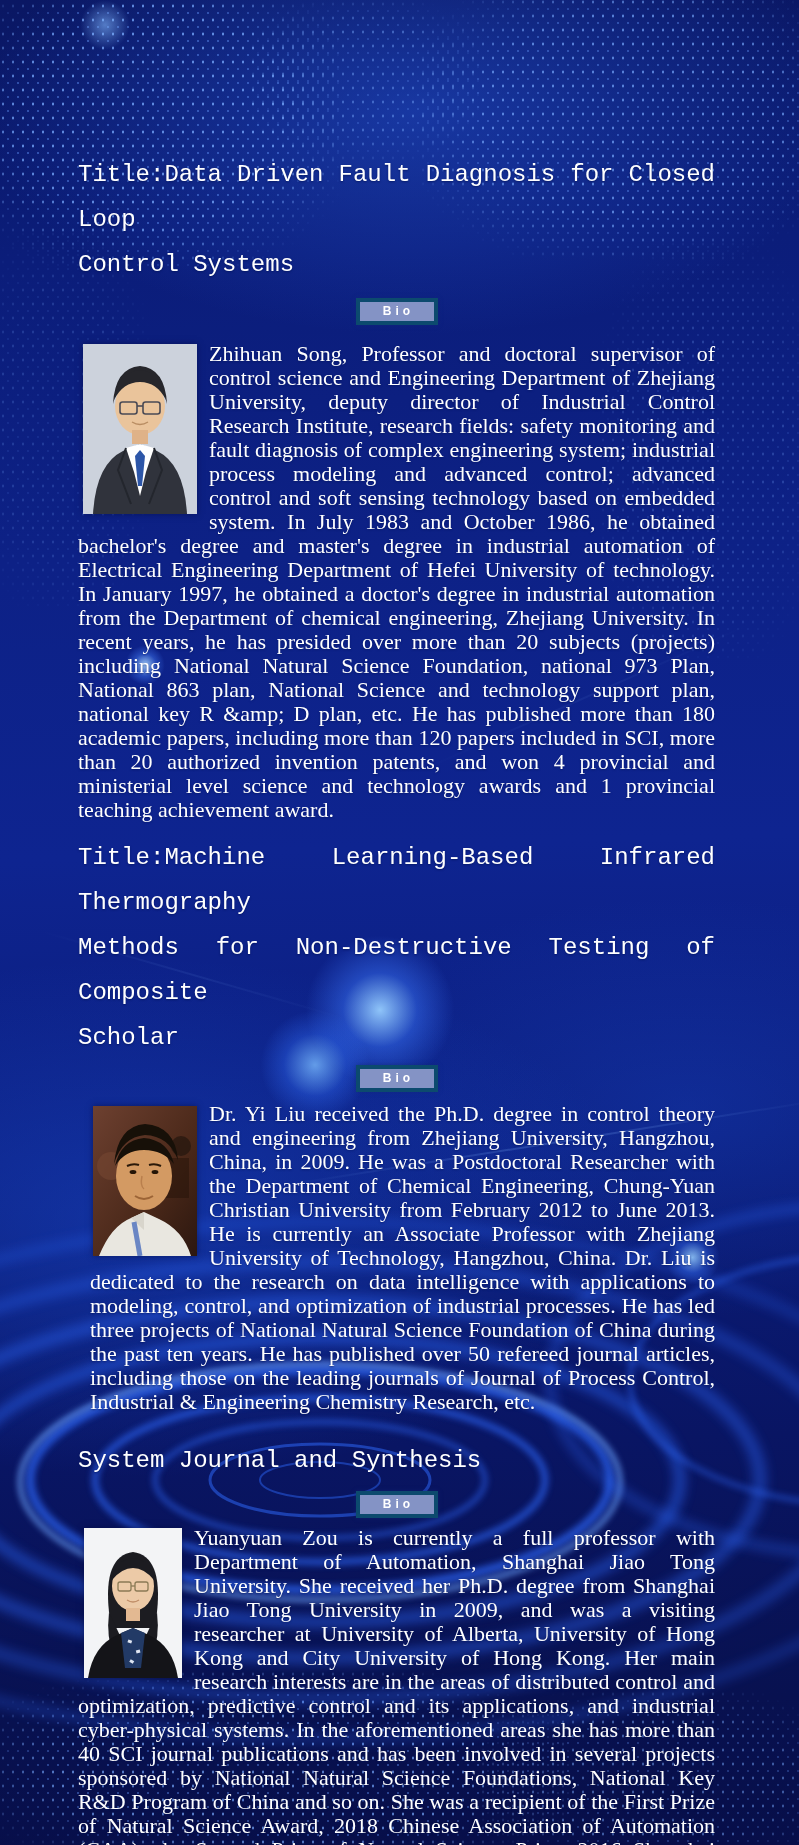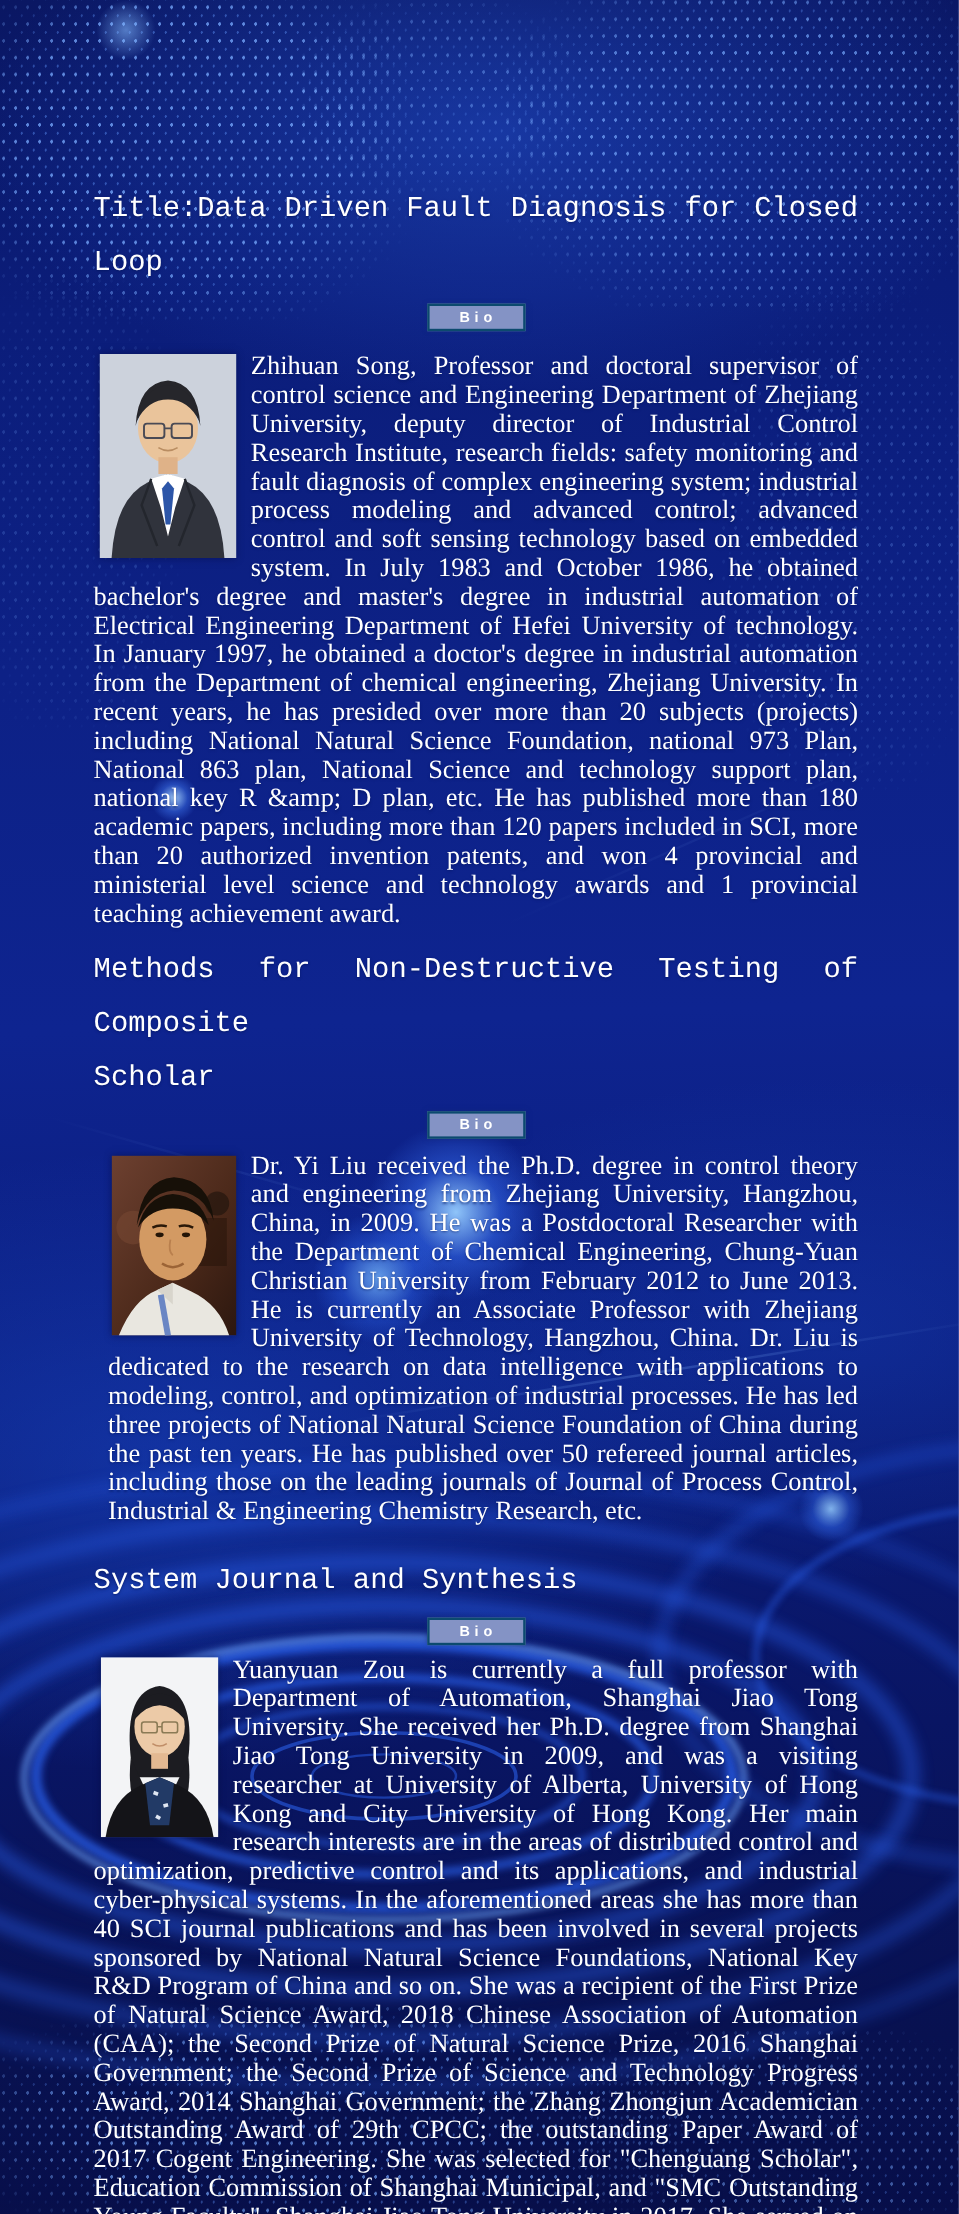--- a/index.html
+++ b/index.html
@@ -25,21 +25,21 @@
   .streak{height:2px;transform-origin:left center;background:linear-gradient(90deg,rgba(0,0,0,0),rgba(130,180,255,.5),rgba(0,0,0,0));}
   .content{position:absolute;left:78px;top:0;width:637px;z-index:2;}
   .title{margin:0;font-family:"Liberation Mono","DejaVu Sans Mono",monospace;font-weight:normal;font-size:24px;color:#ffffff;text-shadow:0 1px 2px rgba(0,20,90,.7);}
   .tl{display:block;line-height:45px;text-align:justify;text-align-last:justify;}
   .tl-last{text-align-last:left;}
   .badge-row{text-align:center;}
   .bio-badge{
     display:inline-block;min-width:82px;box-sizing:border-box;padding:2px 4px;
     font-family:"Liberation Sans",sans-serif;font-weight:bold;font-size:12px;line-height:15px;
     letter-spacing:4px;text-indent:4px;color:#ffffff;text-align:center;
-    background:#8493c5;border:2px solid #0c4a6e;box-shadow:0 0 4px rgba(20,40,120,.6);
+    background:#8493c5;border:4px solid #0c4a6e;box-shadow:0 0 4px rgba(20,40,120,.6);
     cursor:pointer;text-decoration:none;
   }
   .bio-block{overflow:visible;}
   .bio-text{margin:0;font-size:22px;line-height:24px;color:#ffffff;text-align:justify;text-shadow:0 1px 2px rgba(0,20,90,.6);}
   .photo{float:left;display:block;box-shadow:0 0 6px rgba(0,10,60,.55);}
   .photo svg{display:block;}
   .photo-1{width:114px;height:170px;margin:2px 12px 16px 5px;}
   .photo-2{width:104px;height:150px;margin:4px 12px 10px 3px;}
   .photo-3{width:98px;height:150px;margin:2px 12px 12px 6px;}
   #sec1 .title{margin-top:152px;}
@@ -96,20 +96,21 @@
     <ellipse cx="860" cy="230" rx="310" ry="175" stroke-width="8" opacity=".4" filter="url(#blur2)"></ellipse>
     <ellipse cx="860" cy="230" rx="230" ry="125" stroke-width="5" opacity=".45" filter="url(#blur1)"></ellipse>
   </g>
 </svg>
 
 <main class="content">
 
   <section id="sec1">
     <h2 class="title">
       <span class="tl">Title:Data Driven Fault Diagnosis for Closed Loop</span>
+      <span class="tl tl-last">Control Systems</span>
     </h2>
     <div class="badge-row">
       <a class="bio-badge">Bio</a>
     </div>
     <div class="bio-block">
       <span class="photo photo-1">
         <svg width="114" height="170" viewBox="0 0 114 170">
           <rect width="114" height="170" fill="#d2d8e0"></rect>
           <rect width="114" height="170" fill="#c3cbd6" opacity=".4"></rect>
           <path d="M30 60 Q32 24 57 22 Q82 24 84 60 Q78 34 57 32 Q36 34 30 60 Z" fill="#26262b"></path>
@@ -128,20 +129,21 @@
           <path d="M43 104 L35 126 L48 160" fill="none" stroke="#23262d" stroke-width="2"></path>
           <path d="M71 104 L79 126 L66 160" fill="none" stroke="#23262d" stroke-width="2"></path>
         </svg>
       </span>
       <p class="bio-text">Zhihuan Song, Professor and doctoral supervisor of control science and Engineering Department of Zhejiang University, deputy director of Industrial Control Research Institute, research fields: safety monitoring and fault diagnosis of complex engineering system; industrial process modeling and advanced control; advanced control and soft sensing technology based on embedded system. In July 1983 and October 1986, he obtained bachelor's degree and master's degree in industrial automation of Electrical Engineering Department of Hefei University of technology. In January 1997, he obtained a doctor's degree in industrial automation from the Department of chemical engineering, Zhejiang University. In recent years, he has presided over more than 20 subjects (projects) including National Natural Science Foundation, national 973 Plan, National 863 plan, National Science and technology support plan, national key R &amp;amp; D plan, etc. He has published more than 180 academic papers, including more than 120 papers included in SCI, more than 20 authorized invention patents, and won 4 provincial and ministerial level science and technology awards and 1 provincial teaching achievement award.</p>
     </div>
   </section>
 
   <section id="sec2" style="clear:both;">
     <h2 class="title">
+      <span class="tl">Title:Machine Learning-Based Infrared Thermography</span>
       <span class="tl">Methods for Non-Destructive Testing of Composite</span>
       <span class="tl tl-last">Scholar</span>
     </h2>
     <div class="badge-row">
       <a class="bio-badge">Bio</a>
     </div>
     <div class="bio-block">
       <span class="photo photo-2">
         <svg width="104" height="150" viewBox="0 0 104 150">
           <defs>

